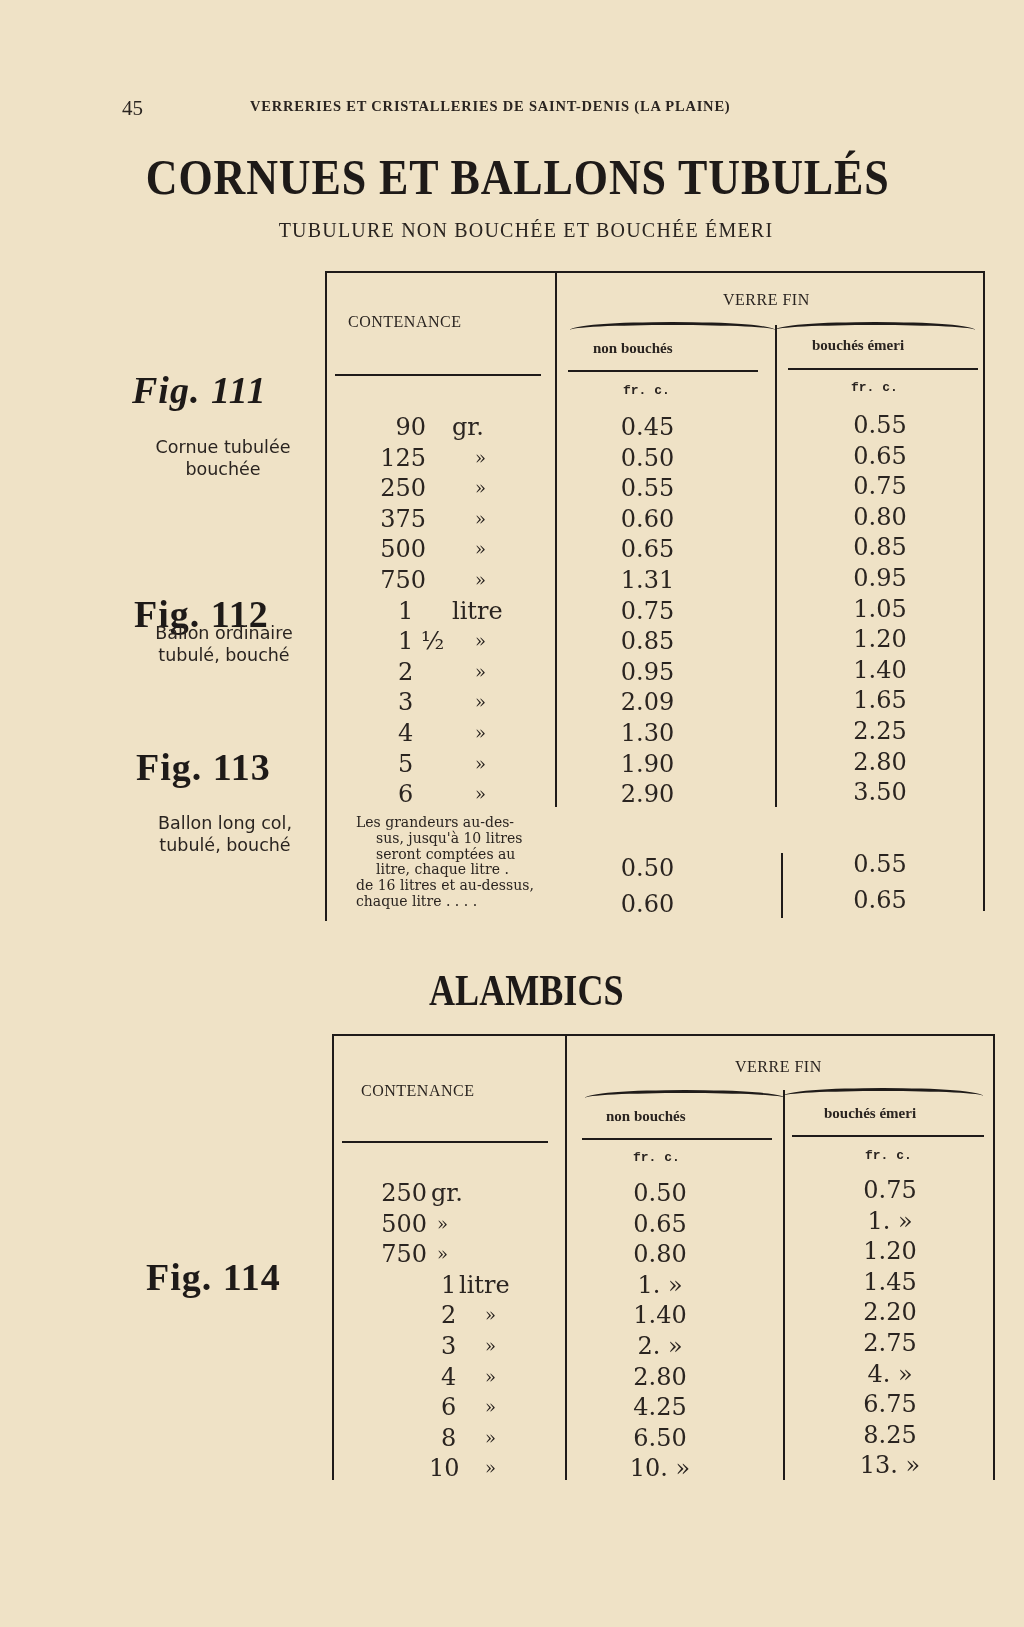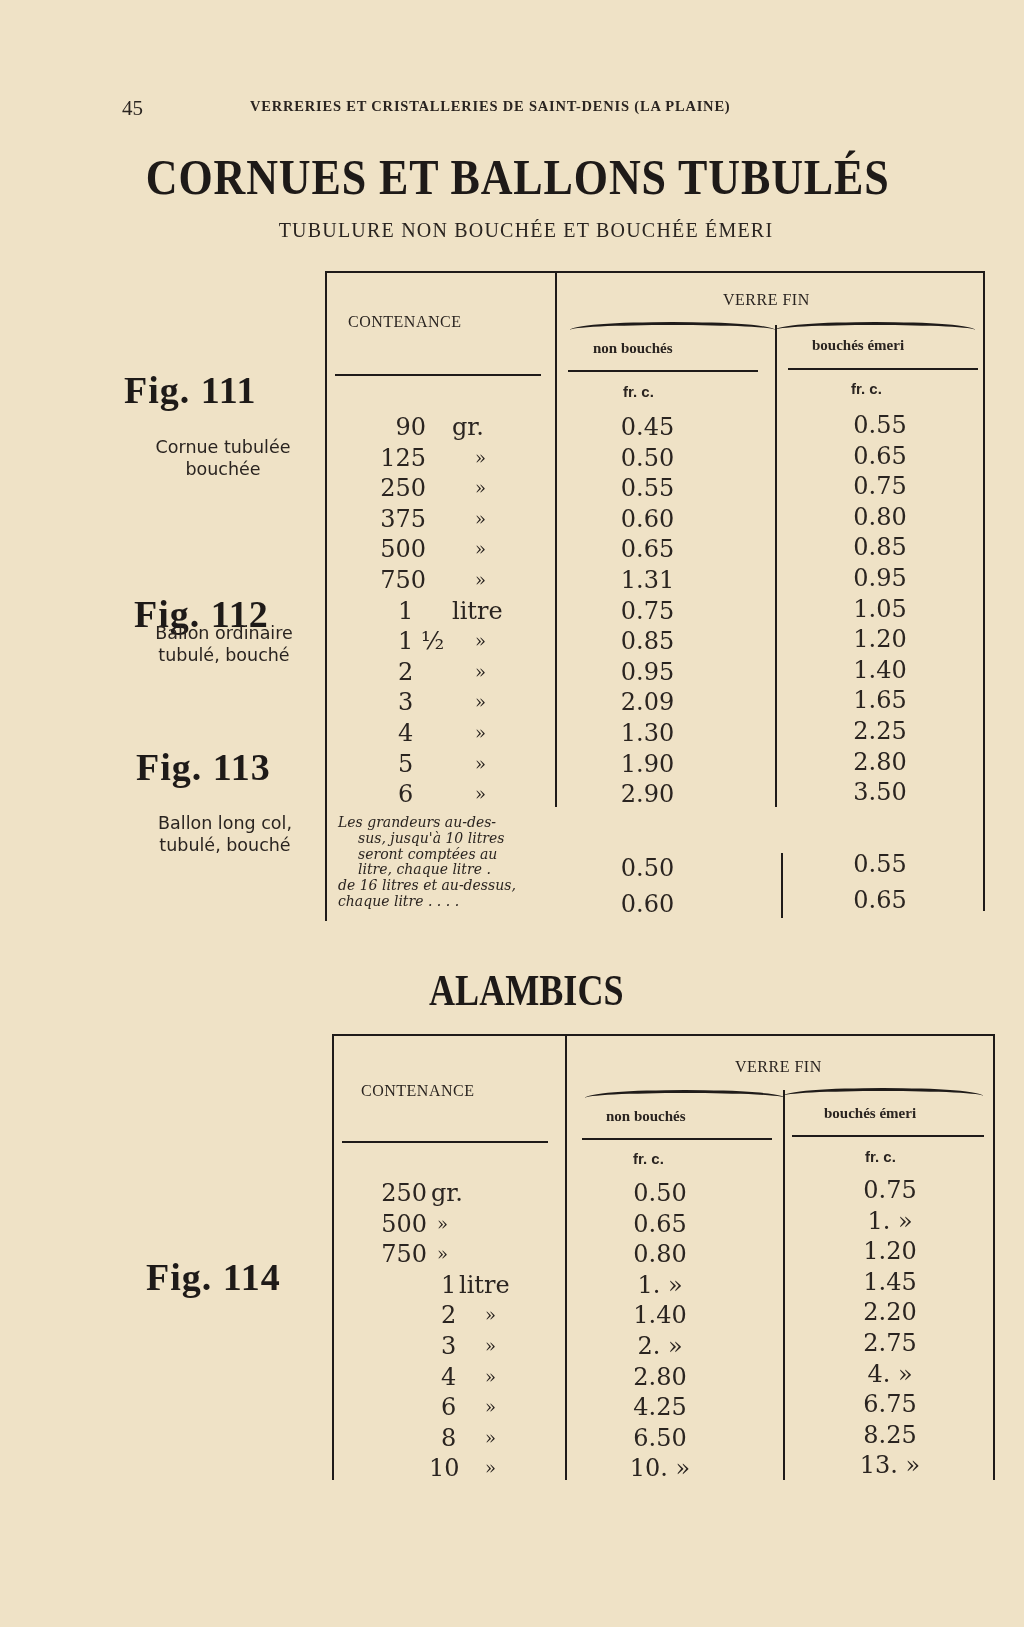--- a/index.html
+++ b/index.html
@@ -18,21 +18,21 @@
     font-size: 20px; font-family: "Liberation Serif", serif; letter-spacing: 1.2px; }
   .title2 { left: 0; width: 1024px; top: 965px; text-align: center; padding-left: 16px; box-sizing: border-box;
     font-size: 44px; font-weight: bold; font-family: "Liberation Serif", serif; letter-spacing: 0; transform: scaleX(0.82); transform-origin: 555px 0; color: #1e1a18; }
 
   .hline { position: absolute; background: #1f1b19; height: 2px; }
   .vline { position: absolute; background: #1f1b19; width: 2px; }
   .brace-top { position: absolute; border-top: 3px solid #1f1b19; border-radius: 50% 50% 0 0 / 8px 8px 0 0; height: 6px; }
 
   .hdr { position: absolute; font-family: "Liberation Serif", serif; font-size: 16px; letter-spacing: 0.5px; }
   .hdr-small { position: absolute; font-family: "Liberation Serif", serif; font-size: 15px; font-weight: bold; }
-  .unit { position: absolute; font-family: Liberation Sans, sans-serif; font-size: 15px; font-weight: bold; }
+  .unit { position: absolute; font-family: Liberation Mono, monospace; font-size: 13px; font-weight: bold; }
 
   .fig { position: absolute; font-family: "Liberation Serif", serif; font-weight: bold; font-size: 38px; letter-spacing: 1px; color: #1e1a18; }
   .fig-cap { position: absolute; font-family: "DejaVu Sans", sans-serif; font-size: 17.5px; text-align: center; line-height: 22px; }
 
   .rows { position: absolute; font-family: "DejaVu Serif", serif; font-size: 24px; line-height: 30.6px; }
   .row { height: 30.6px; position: relative; white-space: nowrap; }
   .num { position: absolute; }
   .price { width: 100%; text-align: center; }
   .note { position: absolute; font-family: "DejaVu Serif", serif; font-size: 14px; line-height: 15.8px; text-align: justify; }
   .note span { display: block; }
@@ -60,21 +60,21 @@
   <div class="brace-top" style="left:775px; top:322px; width:200px;"></div>
 
   <div class="hdr" style="left:348px; top:313px;">CONTENANCE</div>
   <div class="hdr" style="left:723px; top:291px;">VERRE FIN</div>
   <div class="hdr-small" style="left:593px; top:340px;">non bouchés</div>
   <div class="hdr-small" style="left:812px; top:337px;">bouchés émeri</div>
   <div class="unit" style="left:623px; top:383px;">fr.  c.</div>
   <div class="unit" style="left:851px; top:380px;">fr.  c.</div>
 </div>
 
-<div class="fig" style="left:124px; top:368px;">Fig. 111</div>
+<div class="fig" style="left:132px; top:368px;font-style:italic;">Fig. 111</div>
 <div class="fig-cap" style="left:125px; top:436px; width:196px;">
   <div>Cornue  tubulée</div>
   <div>bouchée</div>
 </div>
 <div class="fig" style="left:134px; top:556px;margin-top:36px;">Fig. 112</div>
 <div class="fig-cap" style="left:128px; top:622px; width:192px;">
   <div>Ballon ordinaire</div>
   <div>tubulé, bouché</div>
 </div>
 <div class="fig" style="left:136px; top:745px;">Fig. 113</div>
@@ -215,21 +215,21 @@
       <span class="num price">2.25</span>
     </div>
   <div class="row">
       <span class="num price">2.80</span>
     </div>
   <div class="row">
       <span class="num price">3.50</span>
     </div>
 </div>
 
-<div class="note" style="left:338px; top:815px; width:215px;font-style:italic;">
+<div class="note" style="left:356px; top:815px; width:215px;">
   <span>Les grandeurs au-des-</span>
   <span style="padding-left:20px;">sus, jusqu'à 10 litres</span>
   <span style="padding-left:20px;">seront  comptées  au</span>
   <span style="padding-left:20px;">litre, chaque litre  .</span>
   <span>de 16 litres et au-dessus,</span>
   <span>chaque litre .  .  .  .</span>
 </div>
 <div class="rows" style="left:560px; top:853px; width:175px;">
   <div class="row" style="height:36px;">
       <span class="num price">0.50</span>

